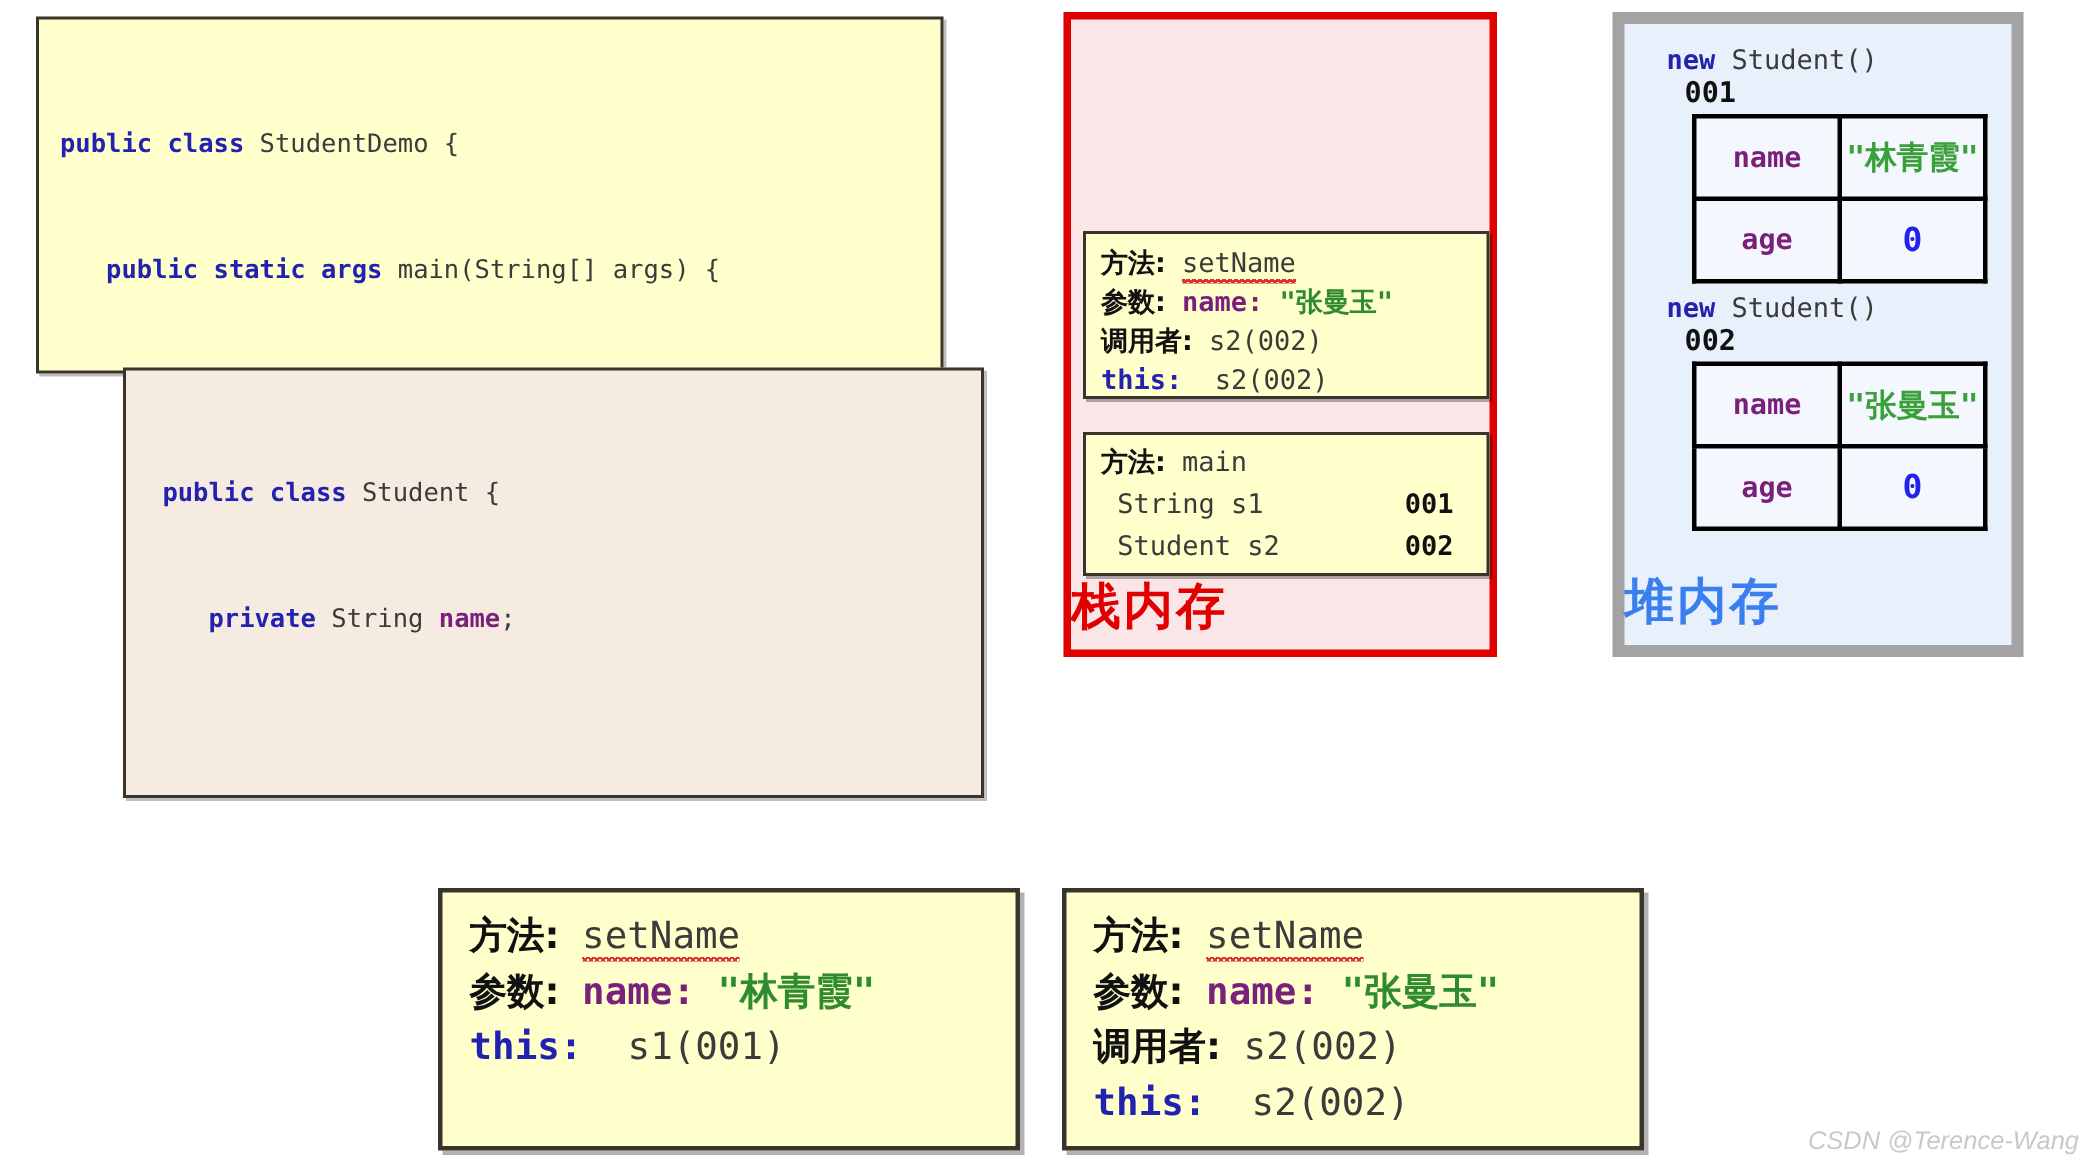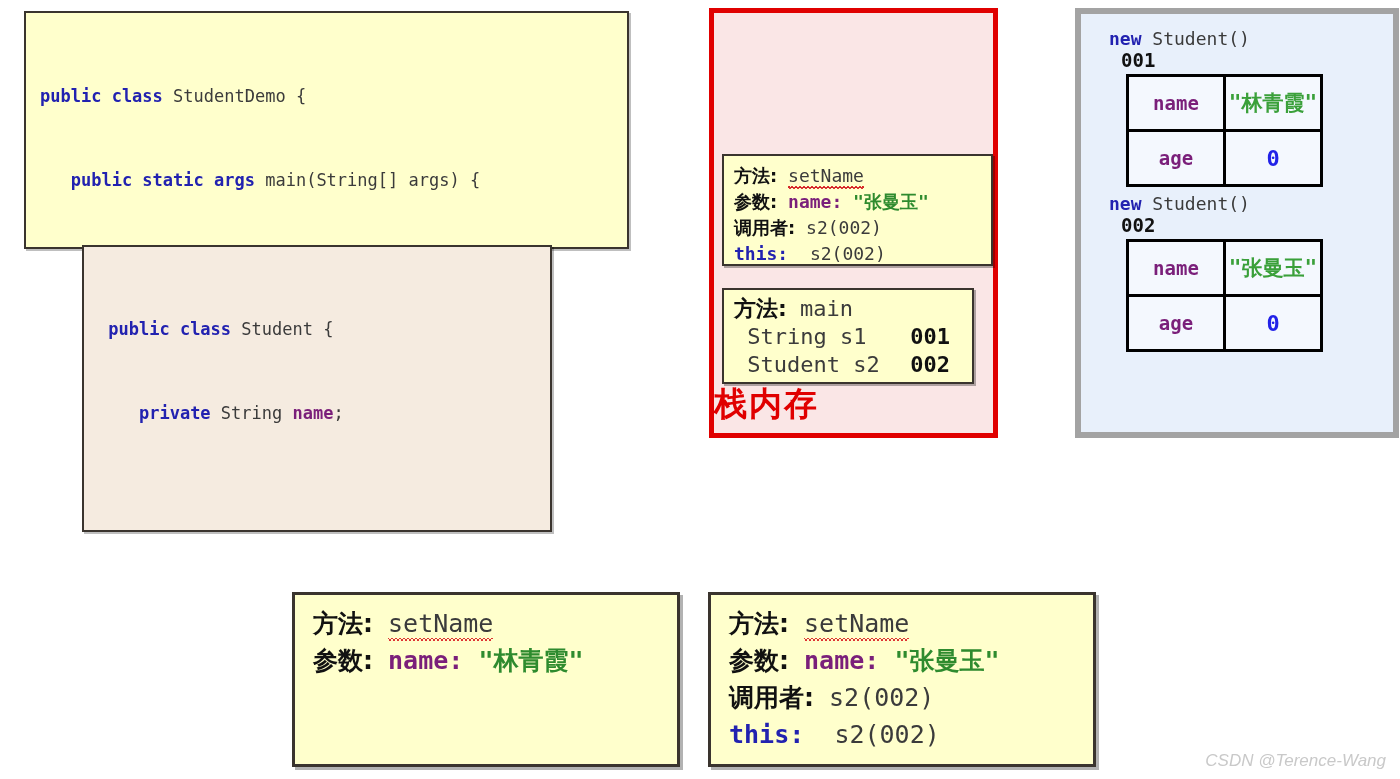--- a/index.html
+++ b/index.html
@@ -31,21 +31,21 @@
     left: 24px;
     top: 11px;
     width: 605px;
     height: 238px;
     background: #ffffcc;
     padding: 13px 0 0 0;
   }
   #code-student {
     left: 82px;
     top: 245px;
-    width: 470px;
+    width: 574px;
     height: 287px;
     background: #f5ebe0;
     padding: 12px 0 0 0;
     z-index: 3;
   }
   .code-line {
     display: block;
     padding-left: 14px;
     height: 28px;
   }
@@ -75,24 +75,24 @@
     left: 709px;
     top: 8px;
     width: 289px;
     height: 430px;
     background: #fae6e6;
     border: 5px solid #e00000;
   }
   #heap-memory {
     left: 1075px;
     top: 8px;
-    width: 324px;
+    width: 274px;
     height: 430px;
     background: #e8f0fb;
-    border: 6px solid #a3a3a3;
+    border: 8px solid #a3a3a3;
   }
   .mem-title {
     position: absolute;
     left: 0; right: 0;
     bottom: 6px;
     font-family: "DejaVu Sans", sans-serif;
     font-weight: bold;
     font-size: 33px;
     letter-spacing: 2px;
   }
@@ -106,22 +106,22 @@
     border: 2px solid #3a342e;
     box-shadow: 2px 2px 0 rgba(0,0,0,0.3);
     font-family: "DejaVu Sans Mono", "Liberation Mono", monospace;
     position: absolute;
   }
   #stack-frame-setname {
     left: 8px;  top: 141px;  width: 271px; height: 112px;
     font-size: 18px; line-height: 26px; padding: 7px 0 0 10px;
   }
   #stack-frame-main {
-    left: 8px;  top: 275px;  width: 252px; height: 96px;
-    font-size: 22px; line-height: 28px; padding: 5px 0 0 10px;
+    left: 8px;  top: 275px;  width: 271px; height: 96px;
+    font-size: 18px; line-height: 28px; padding: 5px 0 0 10px;
   }
   .frame-row { white-space: pre; }
   .cn { font-family: "DejaVu Sans", sans-serif; font-weight: bold; color: #111; }
   .addr { float: right; margin-right: 22px; font-weight: bold; color: #111; }
 
   
   .heap-label {
     font-family: "DejaVu Sans Mono", "Liberation Mono", monospace;
     font-size: 18px;
     color: #3b3b3b;
@@ -260,25 +260,27 @@
         <td class="vs">"张曼玉"</td>
       </tr>
       <tr>
         <td class="k">age</td>
         <td class="vn">0</td>
       </tr>
     </tbody>
       </table>
   </div>
 
+  <div class="mem-title" id="heap-title">堆内存</div>
 </div>
 
 <div class="bottom-card" id="bottom-frame-s1">
   <div><span class="bc-cn">方法:</span> <span class="bc-mth sq">setName</span></div>
   <div><span class="bc-cn">参数:</span> <span class="bc-name">name:</span> <span class="bc-str">"林青霞"</span></div>
+  <div><span class="bc-this">this:</span>&nbsp; <span class="bc-mth">s1(001)</span></div>
 </div>
 
 <div class="bottom-card" id="bottom-frame-s2">
   <div><span class="bc-cn">方法:</span> <span class="bc-mth sq">setName</span></div>
   <div><span class="bc-cn">参数:</span> <span class="bc-name">name:</span> <span class="bc-str">"张曼玉"</span></div>
   <div><span class="bc-cn">调用者:</span> <span class="bc-mth">s2(002)</span></div>
   <div><span class="bc-this">this:</span>&nbsp; <span class="bc-mth">s2(002)</span></div>
 </div>
 
 <div id="watermark">CSDN @Terence-Wang</div>

